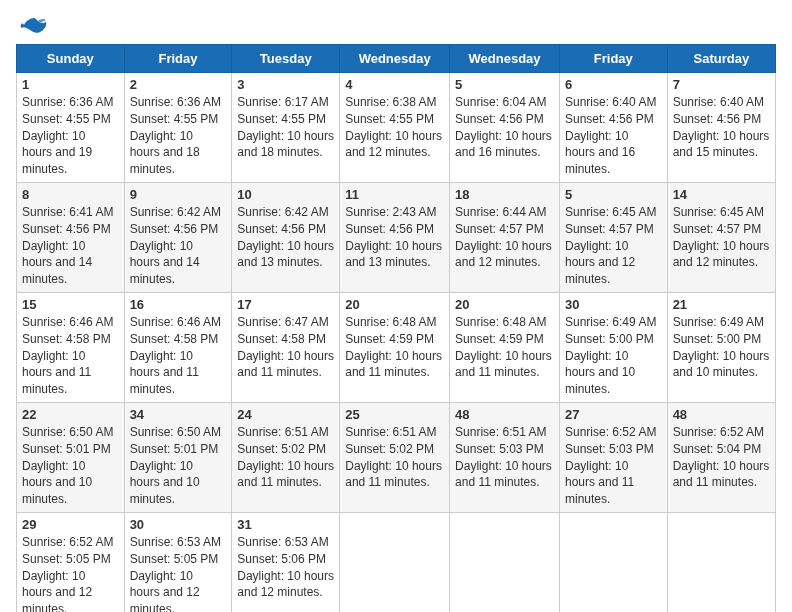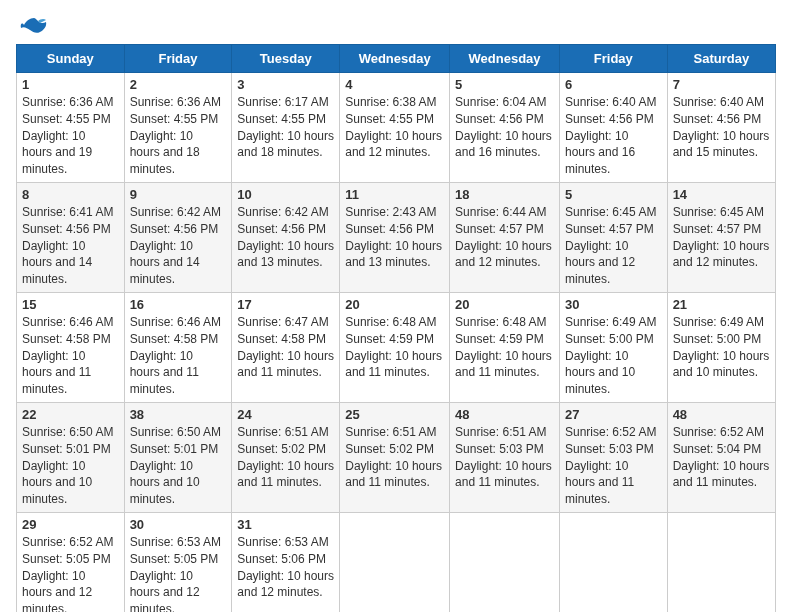--- a/index.html
+++ b/index.html
@@ -276,21 +276,21 @@
       <tr>
         <td>
         <span class="day-number">22</span>
         <div class="day-info">
           <span>Sunrise: 6:50 AM</span><br>
           <span>Sunset: 5:01 PM</span><br>
           <span>Daylight: 10 hours and 10 minutes.</span>
         </div>
       </td>
         <td>
-        <span class="day-number">38</span>
+        <span class="day-number">34</span>
         <div class="day-info">
           <span>Sunrise: 6:50 AM</span><br>
           <span>Sunset: 5:01 PM</span><br>
           <span>Daylight: 10 hours and 10 minutes.</span>
         </div>
       </td>
         <td>
         <span class="day-number">24</span>
         <div class="day-info">
           <span>Sunrise: 6:51 AM</span><br>

